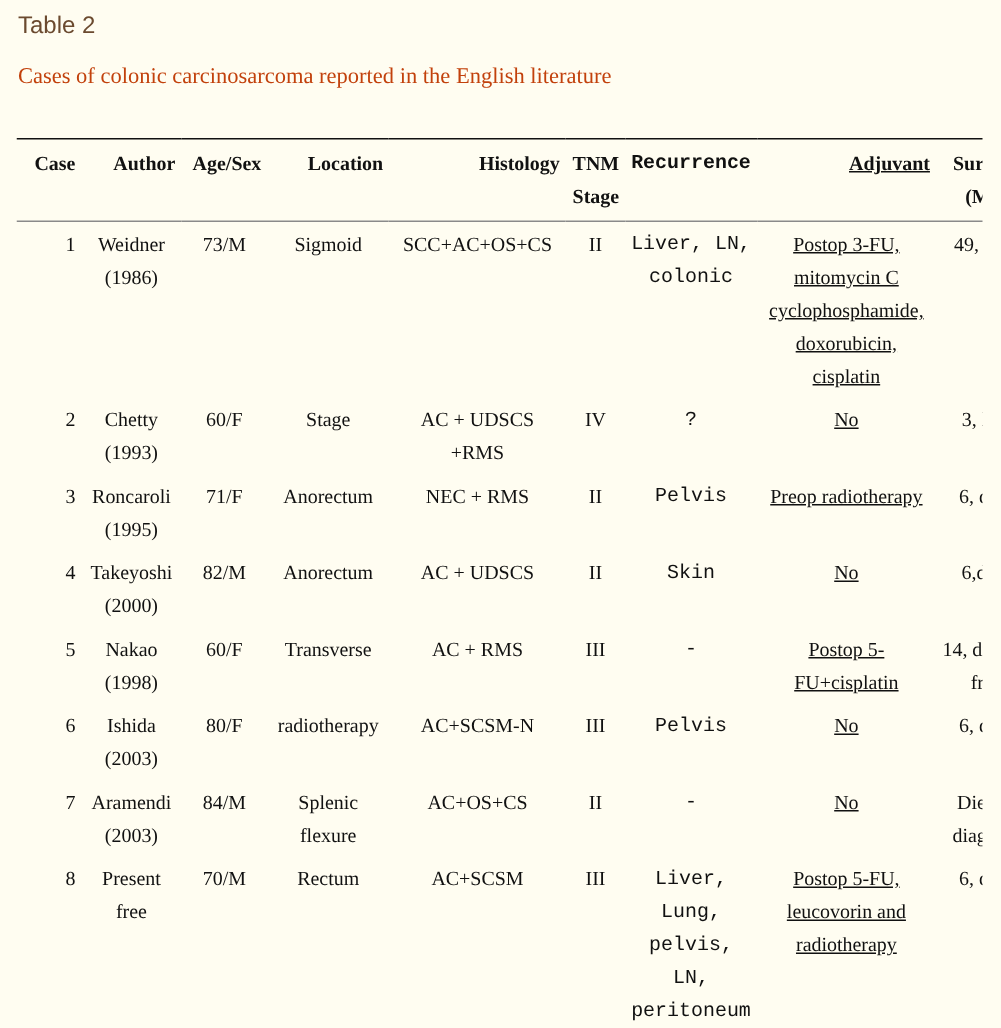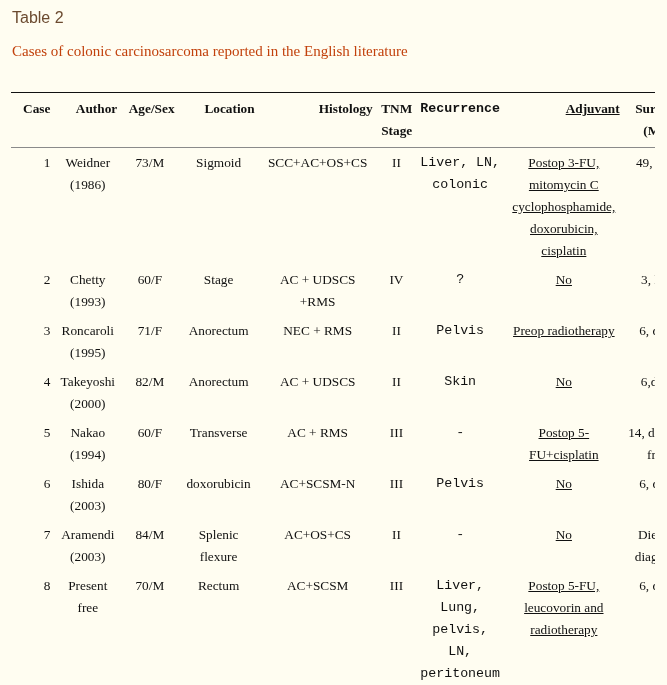--- a/index.html
+++ b/index.html
@@ -132,34 +132,34 @@
         <td class="c-age">82/M</td>
         <td class="c-loc">Anorectum</td>
         <td class="c-hist">AC + UDSCS</td>
         <td class="c-tnm">II</td>
         <td class="c-rec">Skin</td>
         <td class="c-adj">No</td>
         <td class="c-surv">6,died</td>
       </tr>
       <tr>
         <td class="c-case">5</td>
-        <td class="c-author">Nakao (1994)</td>
+        <td class="c-author">Nakao (1998)</td>
         <td class="c-age">60/F</td>
         <td class="c-loc">Transverse</td>
         <td class="c-hist">AC + RMS</td>
         <td class="c-tnm">III</td>
         <td class="c-rec">-</td>
         <td class="c-adj">Postop 5-FU+cisplatin</td>
         <td class="c-surv">14, disease free</td>
       </tr>
       <tr>
         <td class="c-case">6</td>
         <td class="c-author">Ishida (2003)</td>
         <td class="c-age">80/F</td>
-        <td class="c-loc">doxorubicin</td>
+        <td class="c-loc">radiotherapy</td>
         <td class="c-hist">AC+SCSM-N</td>
         <td class="c-tnm">III</td>
         <td class="c-rec">Pelvis</td>
         <td class="c-adj">No</td>
         <td class="c-surv">6, died</td>
       </tr>
       <tr>
         <td class="c-case">7</td>
         <td class="c-author">Aramendi (2003)</td>
         <td class="c-age">84/M</td>

